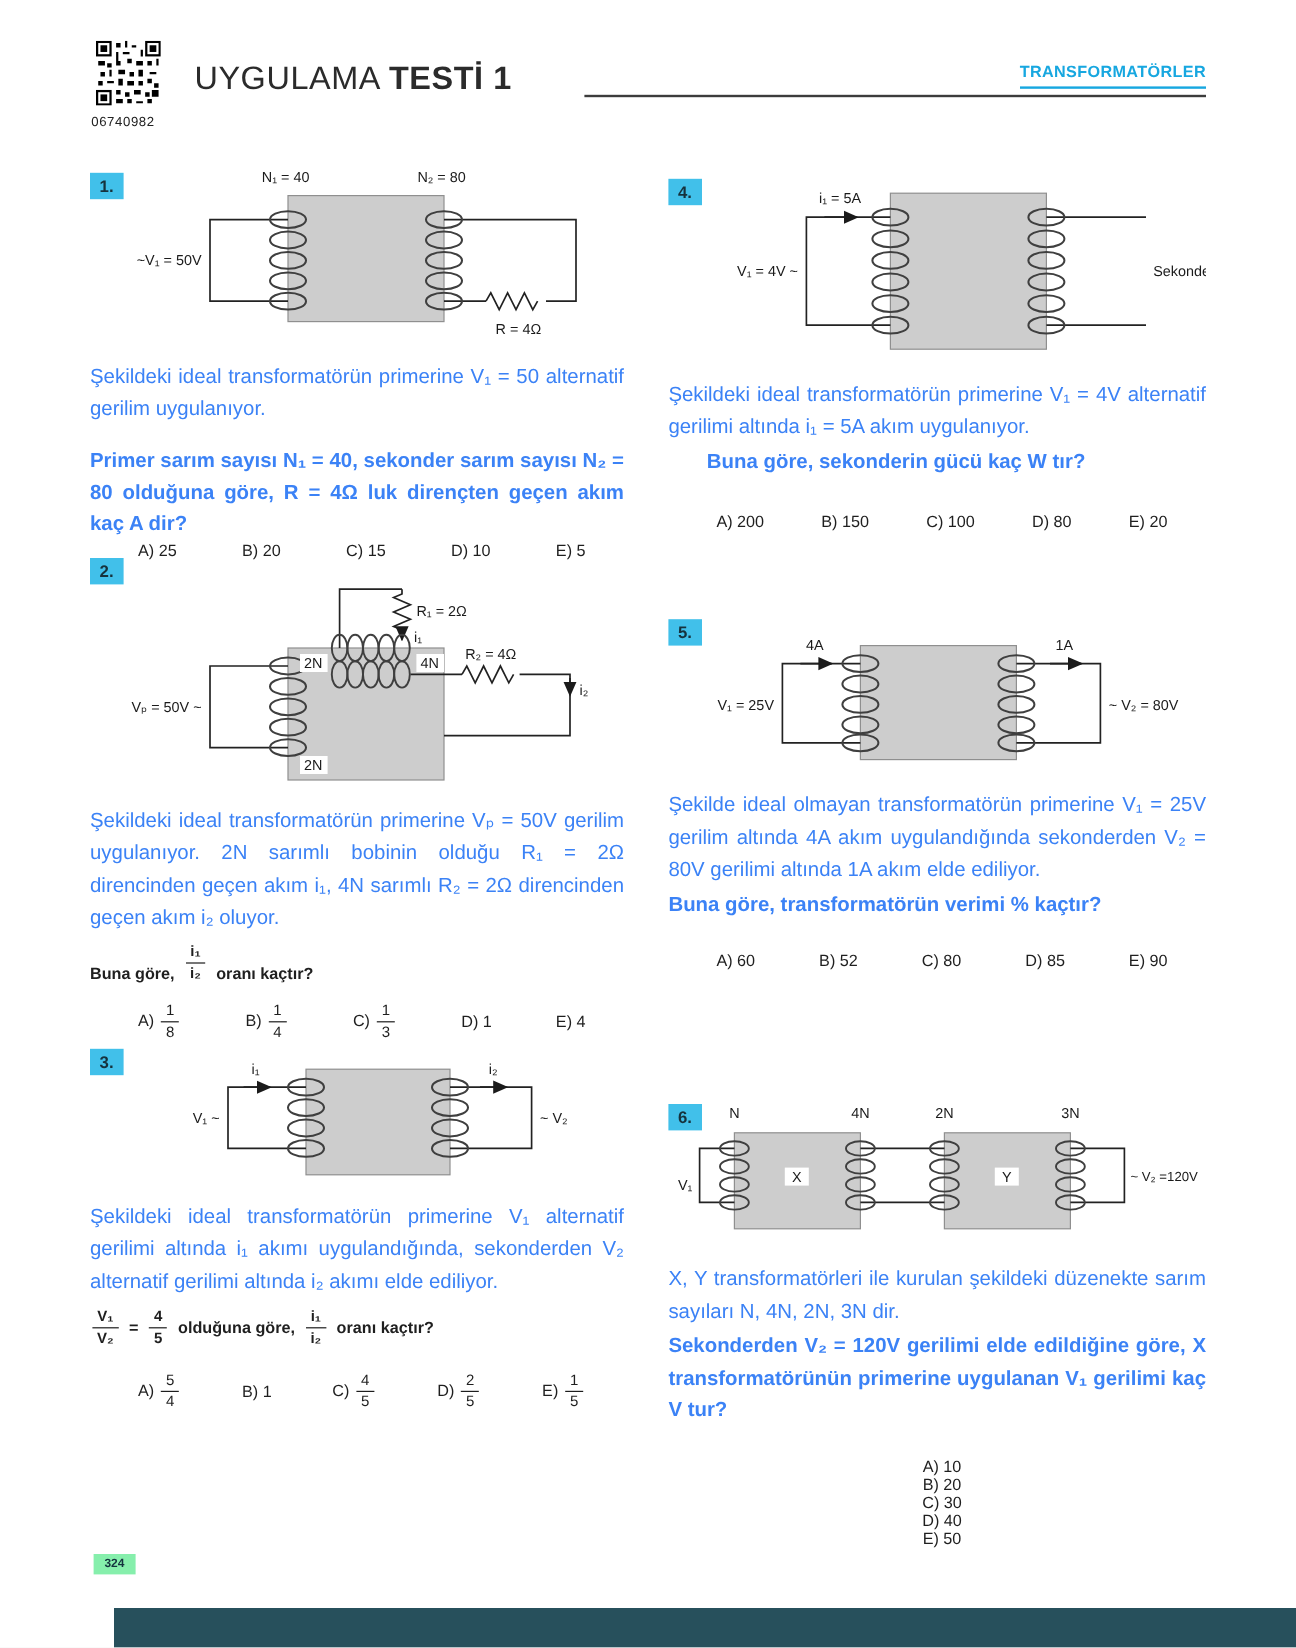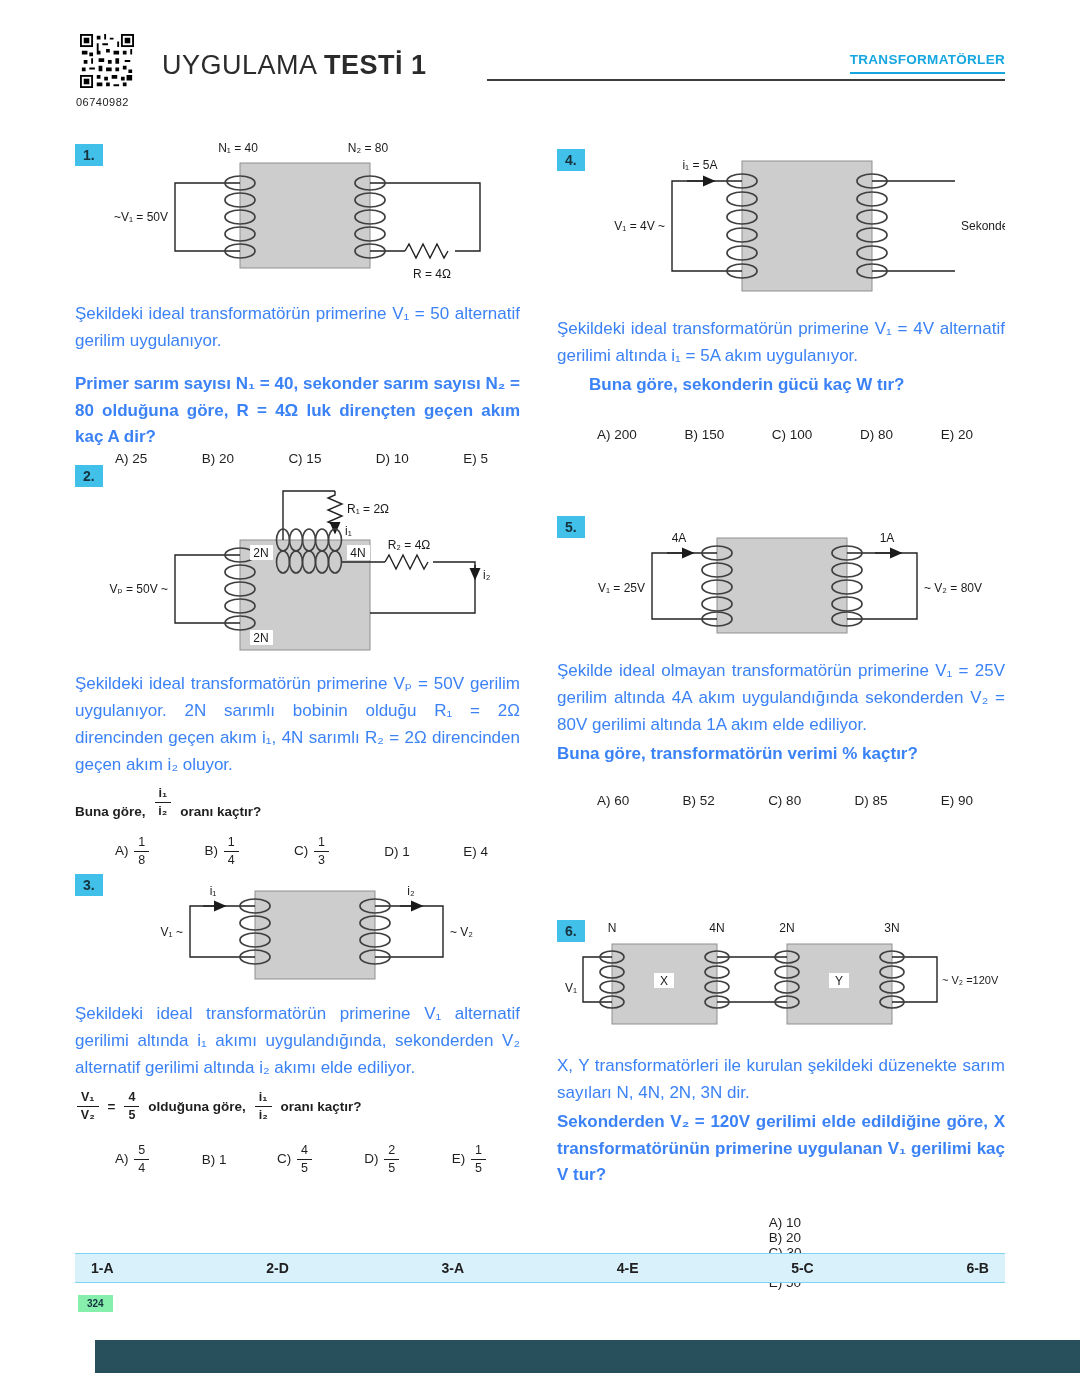--- a/index.html
+++ b/index.html
@@ -391,24 +391,16 @@
     <p class="qtext b" style="margin-top:2px;">Sekonderden V₂ = 120V gerilimi elde edildiğine göre, X transformatörünün primerine uygulanan V₁ gerilimi kaç V tur?</p>
     <div class="opts" style="margin-top:26px;flex-direction:column;">
       <span class="opt">A) 10</span>
       <span class="opt">B) 20</span>
       <span class="opt">C) 30</span>
       <span class="opt">D) 40</span>
       <span class="opt">E) 50</span>
     </div>
   </section>
 
-  <div class="answer-bar">
-    <span>1-A</span>
-    <span>2-D</span>
-    <span>3-A</span>
-    <span>4-E</span>
-    <span>5-C</span>
-    <span>6-B</span>
-  </div>
   <div class="page-badge">324</div>
   <div class="footer-bar"></div>
 
 </div>
 
 </body></html>

